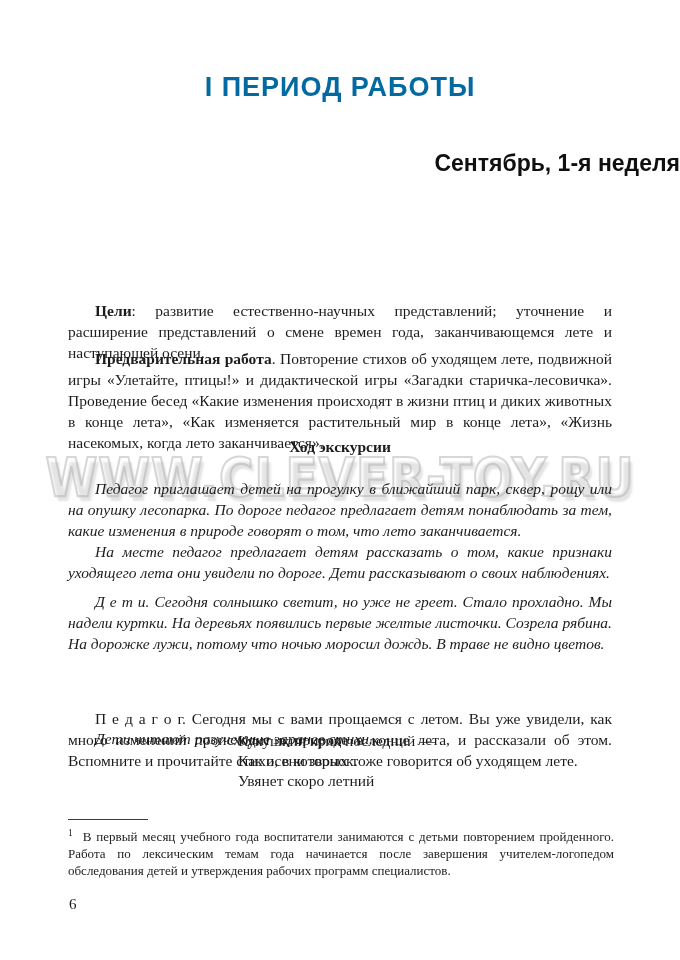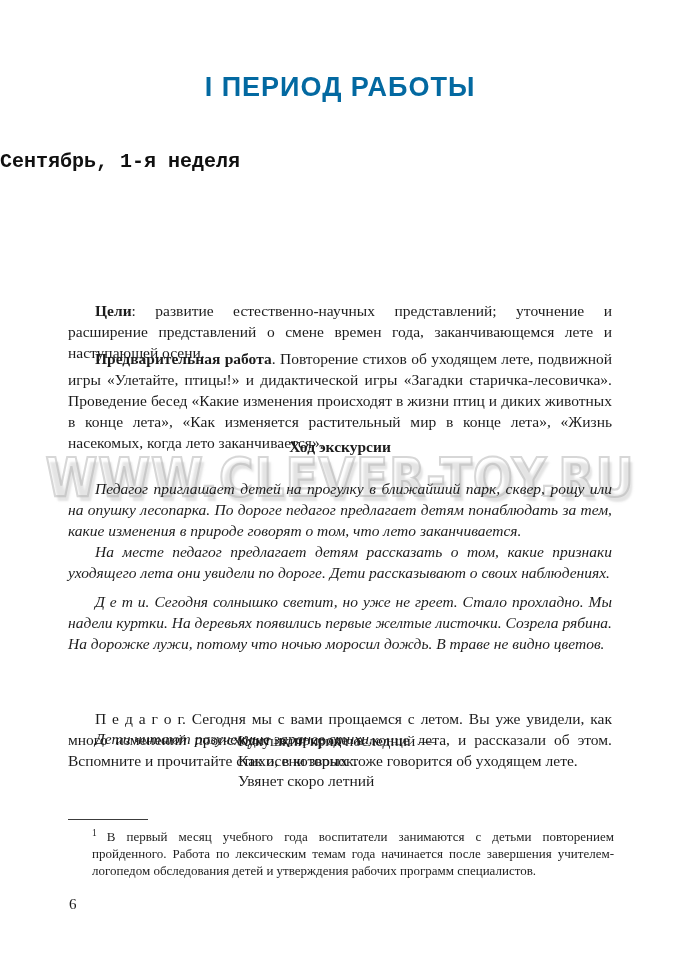--- a/index.html
+++ b/index.html
@@ -36,24 +36,24 @@
     top:72px; left:0; right:0;
     text-align:center;
     font-family:"Liberation Sans", sans-serif;
     font-weight:700;
     font-size:27px;
     letter-spacing:1px;
     color:#0369a1;
   }
   .week-subtitle {
     top:150px; left:0; right:0;
-    text-align:left;
-    font-family:Liberation Mono, monospace;
+    text-align:right;
+    font-family:Liberation Sans, sans-serif;
     font-weight:700;
-    font-size:20px;
+    font-size:23px;
     color:#101010;
   }
   .topic-heading {
     top:205px; left:68px; right:68px;
     text-align:center;
     font-weight:700;
     font-size:16px;
     line-height:20px;
   }
   .topic-heading sup { font-size:10px; vertical-align:super; }
@@ -93,21 +93,20 @@
     top:819px; left:68px;
     width:80px; height:0;
     border-top:1.4px solid #3c3c3c;
   }
   .footnote {
     top:825px; left:68px; right:66px;
     text-align:justify;
     font-size:13px;
     line-height:17px;
     color:#222;
-    margin-left:24px;
   }
   .footnote .fn-marker {
     font-size:9.5px;
     vertical-align:super;
     margin-right:10px;
   }
 
   .page-number {
     top:896px; left:69px;
     font-size:15px;

